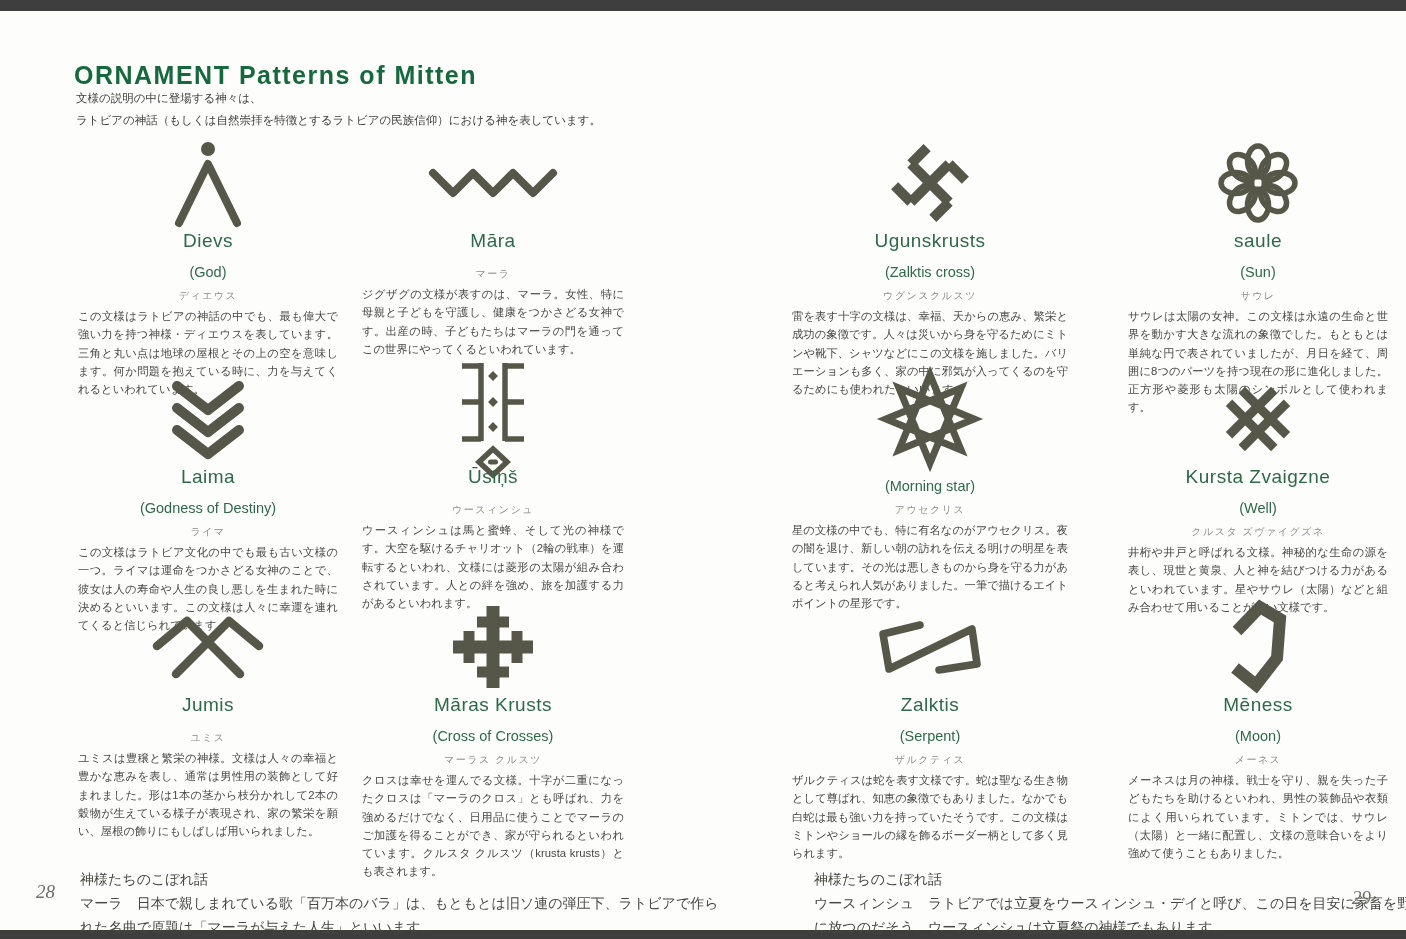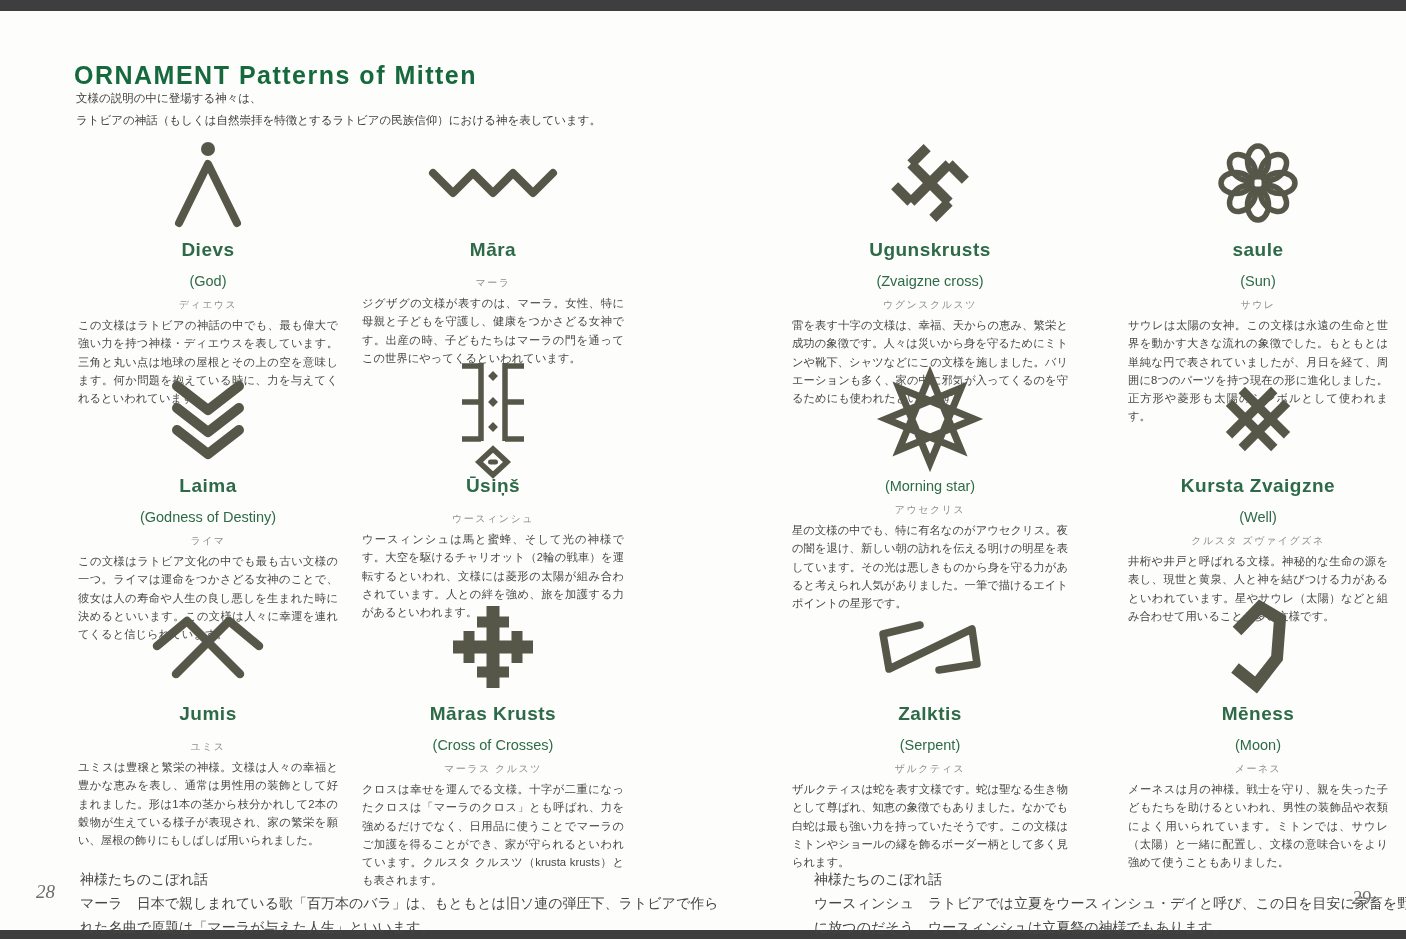--- a/index.html
+++ b/index.html
@@ -28,21 +28,21 @@
   .c-c1{left:78px;width:260px}
   .c-c2{left:362px;width:262px}
   .c-c3{left:792px;width:276px}
   .c-c4{left:1128px;width:260px}
 
   .sym{height:94px;display:flex;align-items:center;justify-content:center;overflow:visible}
   .sym svg{display:block;overflow:visible}
   .st{stroke:var(--symbol_olive,#565749);fill:none}
   .fl{fill:var(--symbol_olive,#565749)}
 
-  .name{font-size:19px;font-weight:bold;letter-spacing:.5px;margin-top:9px;
+  .name{font-size:19px;font-weight:normal;letter-spacing:.5px;
         color:var(--name_green,#2e6a48)}
   .sub{font-size:14.5px;margin-top:12px;color:var(--name_green,#2e6a48)}
   .kana{font-size:10px;letter-spacing:1.5px;margin-top:9px;color:var(--kana_gray,#8e8e89)}
   .nosub .kana{margin-top:15px}
   .desc{font-size:11.3px;line-height:1.62;text-align:justify;margin-top:4px;
         color:var(--body_text,#474745)}
 
   .foot{position:absolute;font-size:14px;line-height:1.7;color:#464643}
   .foot-left{left:80px;top:868px;width:640px}
   .foot-right{left:814px;top:868px;width:600px}
@@ -96,21 +96,21 @@
         <path d="M 16,43 H 70"></path>
         <path d="M 43,16 V 70"></path>
         <path d="M 43,16 H 66"></path>
         <path d="M 70,43 V 66"></path>
         <path d="M 43,70 H 20"></path>
         <path d="M 16,43 V 20"></path>
       </g>
     </svg>
   </div>
   <div class="name">Ugunskrusts</div>
-  <div class="sub">(Zvaigzne cross)</div>
+  <div class="sub">(Zalktis cross)</div>
   <div class="kana">ウグンスクルスツ</div>
   <div class="desc">雷を表す十字の文様は、幸福、天からの恵み、繁栄と成功の象徴です。人々は災いから身を守るためにミトンや靴下、シャツなどにこの文様を施しました。バリエーションも多く、家の中に邪気が入ってくるのを守るためにも使われたといいます。</div>
 </div>
 
 <div class="cell c-r1 c-c4">
   <div class="sym">
     <svg width="76" height="76" viewBox="0 0 76 76">
       <g class="st" stroke-width="5.5">
         <ellipse cx="38" cy="16" rx="10.5" ry="15"></ellipse>
         <ellipse cx="38" cy="16" rx="10.5" ry="15" transform="rotate(45 38 38)"></ellipse>

